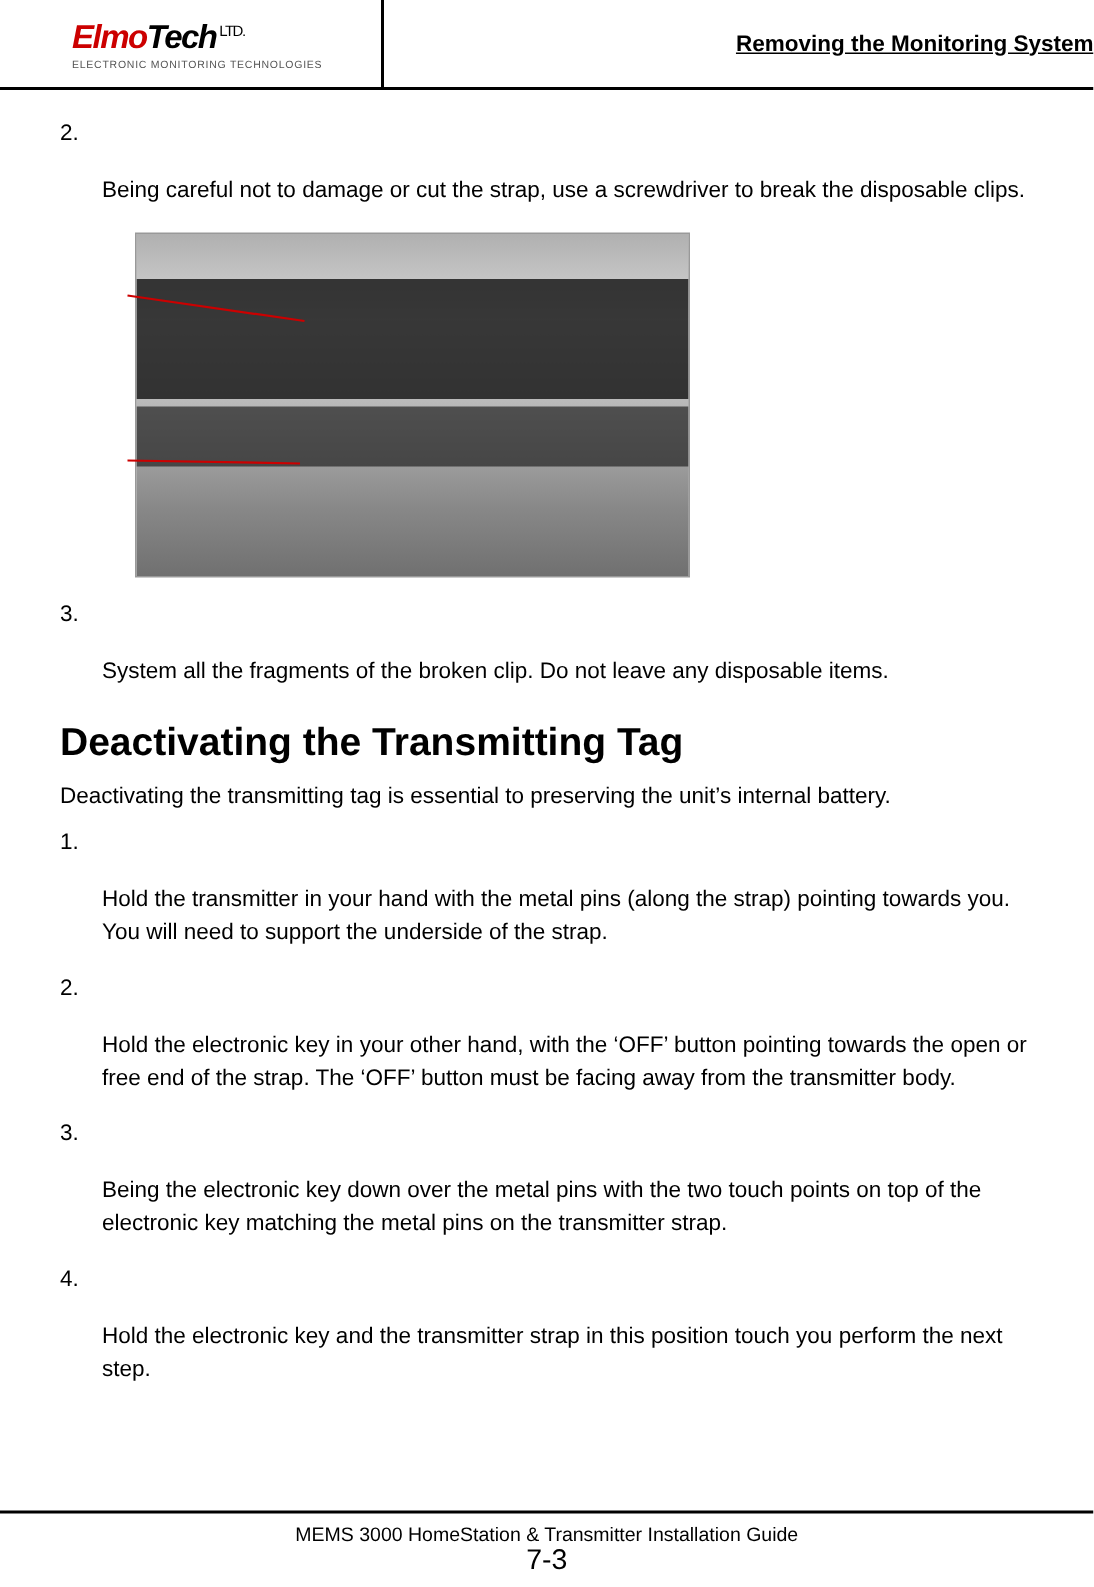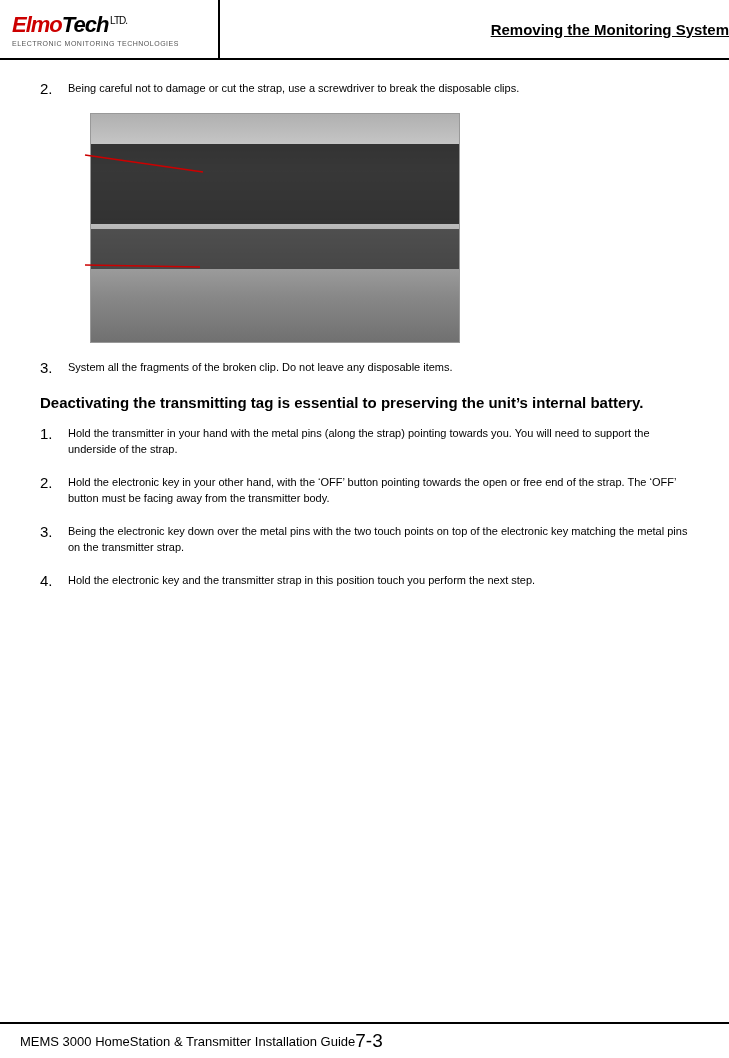--- a/index.html
+++ b/index.html
@@ -26,20 +26,21 @@
       height: 60px;
     }
 
     .header-logo {
       width: 220px;
       display: flex;
       align-items: center;
       padding: 8px 12px;
       border-right: 2px solid #000;
       flex-shrink: 0;
+      margin-left: 36px;
     }
 
     .logo-text {
       font-size: 22px;
       font-weight: bold;
       font-style: italic;
       letter-spacing: -1px;
     }
 
     .logo-elmo {
@@ -91,23 +92,24 @@
       margin-bottom: 16px;
       align-items: flex-start;
     }
 
     .step-number {
       min-width: 28px;
       font-size: 15px;
     }
 
     .step-text {
-      font-size: 11px;
+      font-size: 15px;
       line-height: 1.5;
       flex: 1;
+      margin-top: 36px;
     }
 
     
     .image-container {
       margin: 16px 0 16px 50px;
       position: relative;
       width: 370px;
       height: 230px;
     }
 
@@ -154,35 +156,35 @@
       font-size: 26px;
       font-weight: bold;
       margin: 20px 0 10px 0;
       line-height: 1.2;
     }
 
     .section-intro {
       font-size: 15px;
       line-height: 1.5;
       margin-bottom: 10px;
-      font-weight: bold;
     }
 
     
     .footer {
       position: absolute;
       bottom: 0;
       left: 0;
       right: 0;
       border-top: 2px solid #000;
       display: flex;
       justify-content: flex-start;
       align-items: center;
       padding: 6px 20px;
       font-size: 13px;
+      flex-direction: column;
     }
 
     .footer-text {
       font-size: 13px;
     }
 
     .footer-page {
       font-size: 19px;
     }
   </style>
@@ -233,20 +235,21 @@
         <line x1="0" y1="8" x2="115" y2="10" stroke="#cc0000" stroke-width="1.5"></line>
       </svg>
     </div>
   </div>
 
   <div class="step-block">
     <span class="step-number">3.</span>
     <span class="step-text">System all the fragments of the broken clip. Do not leave any disposable items.</span>
   </div>
 
+  <div class="section-heading">Deactivating the Transmitting Tag</div>
 
   <p class="section-intro">Deactivating the transmitting tag is essential to preserving the unit’s internal battery.</p>
 
   <div class="step-block">
     <span class="step-number">1.</span>
     <span class="step-text">Hold the transmitter in your hand with the metal pins (along the strap) pointing towards you. You will need to support the underside of the strap.</span>
   </div>
   <div class="step-block">
     <span class="step-number">2.</span>
     <span class="step-text">Hold the electronic key in your other hand, with the ‘OFF’ button pointing towards the open or free end of the strap. The ‘OFF’ button must be facing away from the transmitter body.</span>

